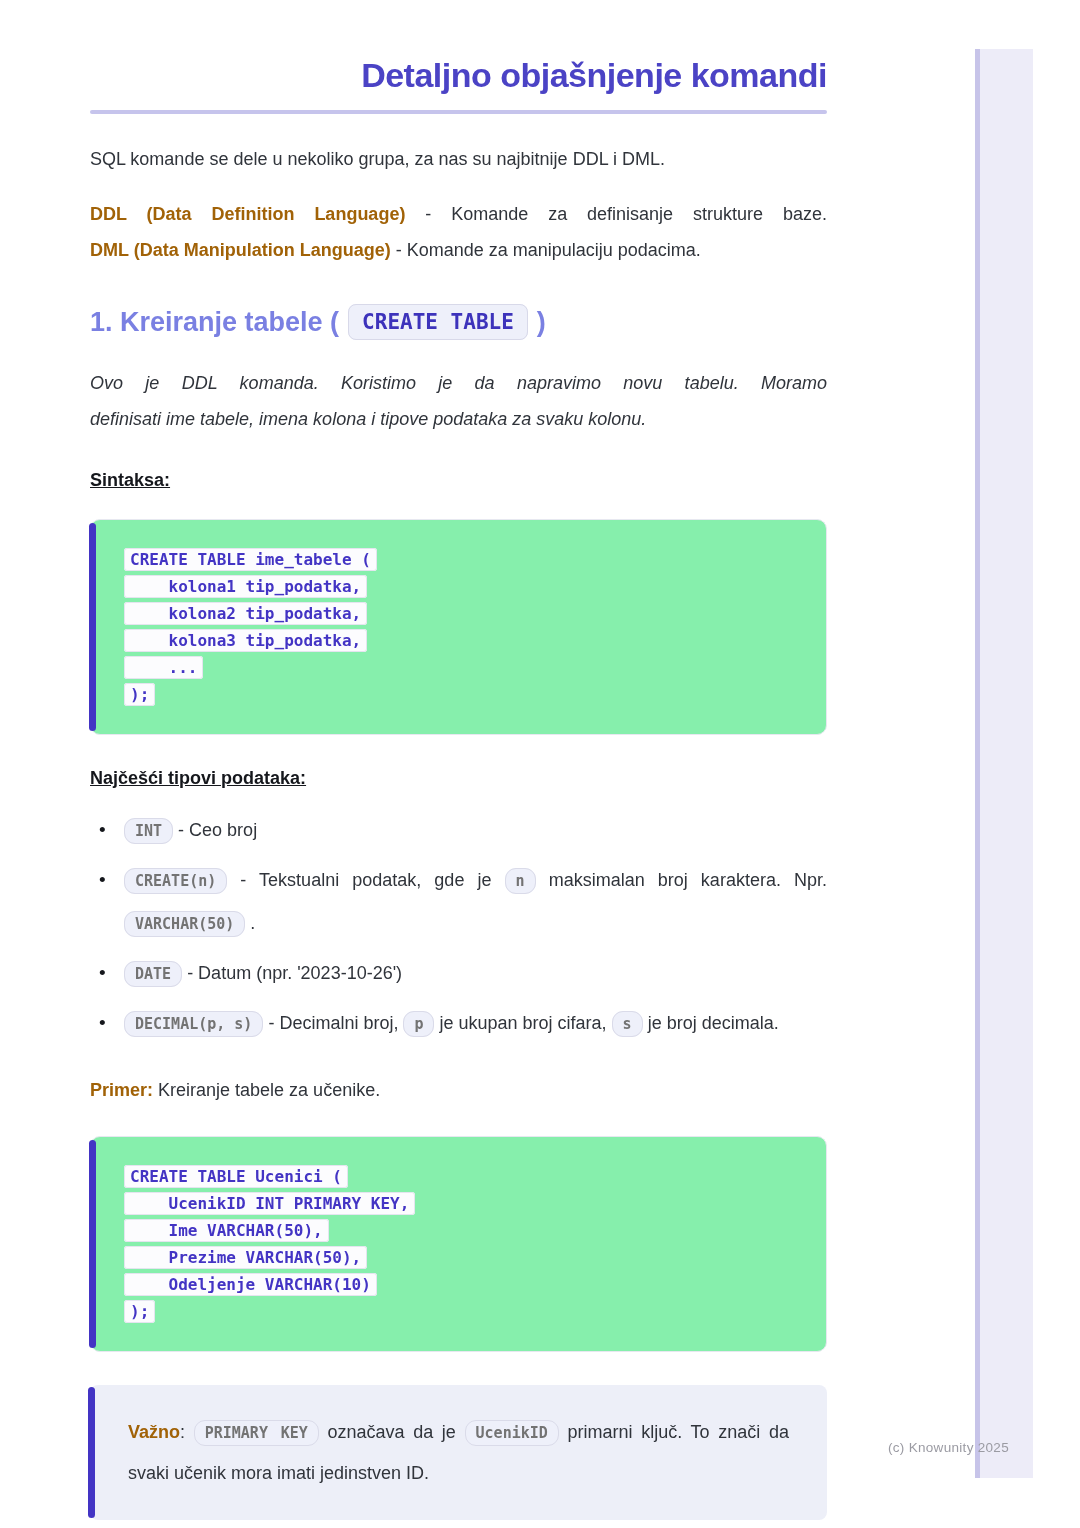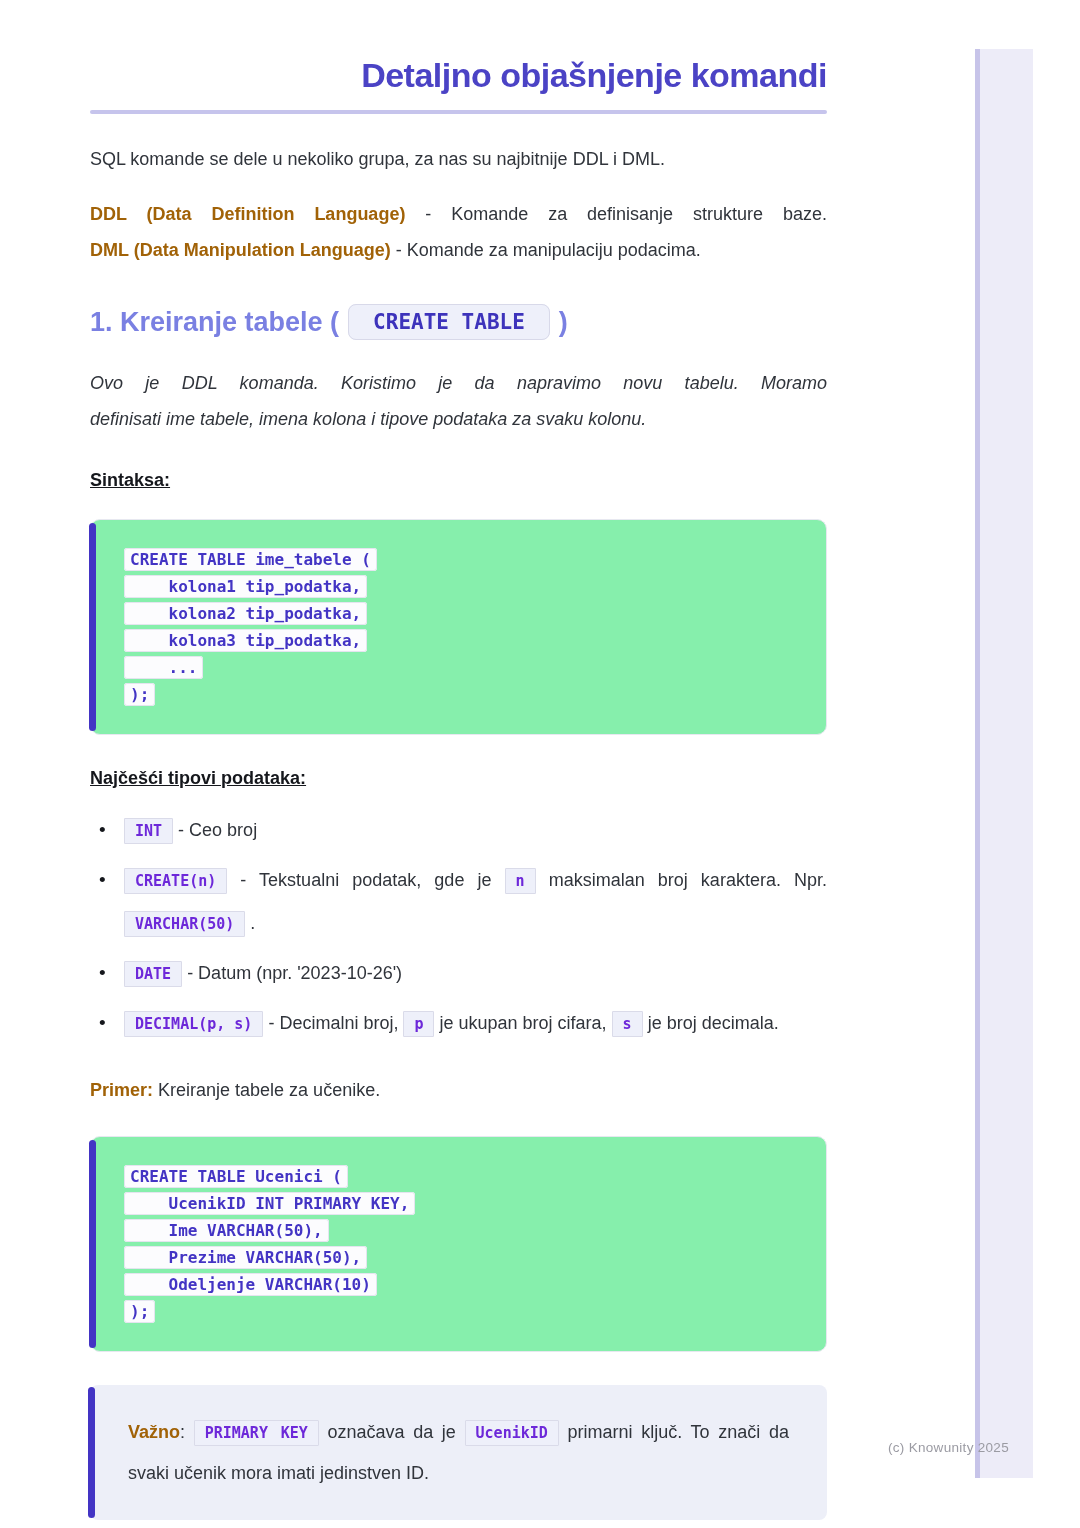--- a/index.html
+++ b/index.html
@@ -27,21 +27,21 @@
   .lead { font-weight: bold; color: #a16207; }
 
   .sec-heading {
     margin: 31px 0 0; font-size: 27px; font-weight: bold;
     color: #7a80e2; line-height: 46px;
   }
   .h2chip {
     font-family: "DejaVu Sans Mono", monospace;
     font-size: 21px; font-weight: bold; color: #3d33bb;
     background: #eef0fa; border: 1px solid #d8d9e9; border-radius: 8px;
-    padding: 5px 24px; margin: 0 9px; vertical-align: 2px; white-space: pre;
+    padding: 5px 13px; margin: 0 9px; vertical-align: 2px; white-space: pre;
   }
 
   .desc { margin-top: 20px; font-style: italic; }
   .sublabel { margin-top: 33px; font-size: 18px; font-weight: bold; color: #15171c; text-decoration: underline; }
 
   .codeblock {
     position: relative; margin-top: 28px;
     background: #86efac; border: 1px solid #e7e8f0; border-radius: 10px;
     padding: 26px 30px 26px 33px;
   }
@@ -61,22 +61,22 @@
   .dt-list li {
     position: relative; padding-left: 34px; margin-bottom: 7px;
     font-size: 18px; line-height: 42px; text-align: justify; color: #30343b;
   }
   .dt-list li::before {
     content: "\2022"; position: absolute; left: 9px; top: 0;
     color: #15171c; font-size: 19px;
   }
   .chip {
     font-family: "DejaVu Sans Mono", monospace;
-    font-size: 15px; font-weight: bold; color: #6d28d9;
-    background: #eef0fa; border: 1px solid #dadbe9; border-radius: 1px;
+    font-size: 15px; font-weight: bold; color: #737373;
+    background: #eef0fa; border: 1px solid #dadbe9; border-radius: 11px;
     padding: 3px 10px; white-space: pre;
   }
 
   .example-p { margin-top: 27px; }
 
   .callout {
     position: relative; margin-top: 33px;
     background: #edeff8; border-radius: 8px;
     padding: 27px 38px;
     font-size: 18px; line-height: 40px; text-align: justify; color: #30343b;

